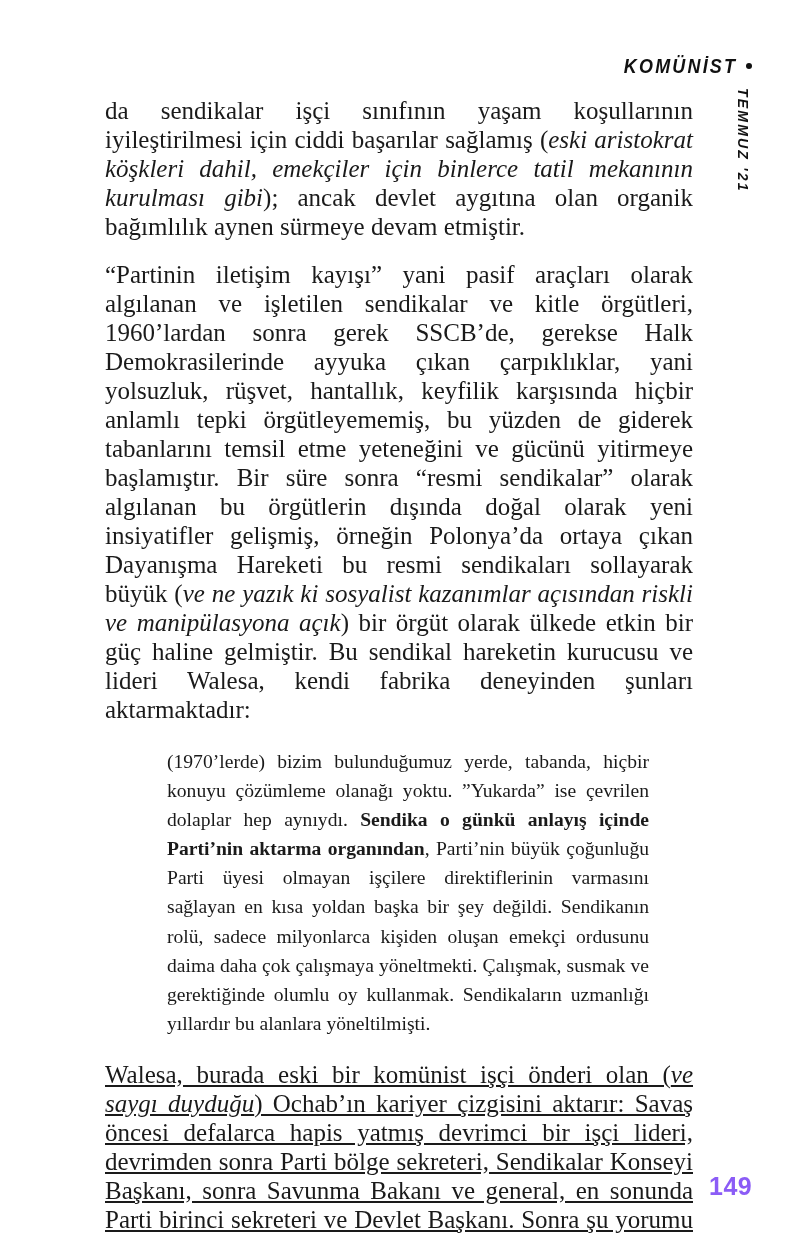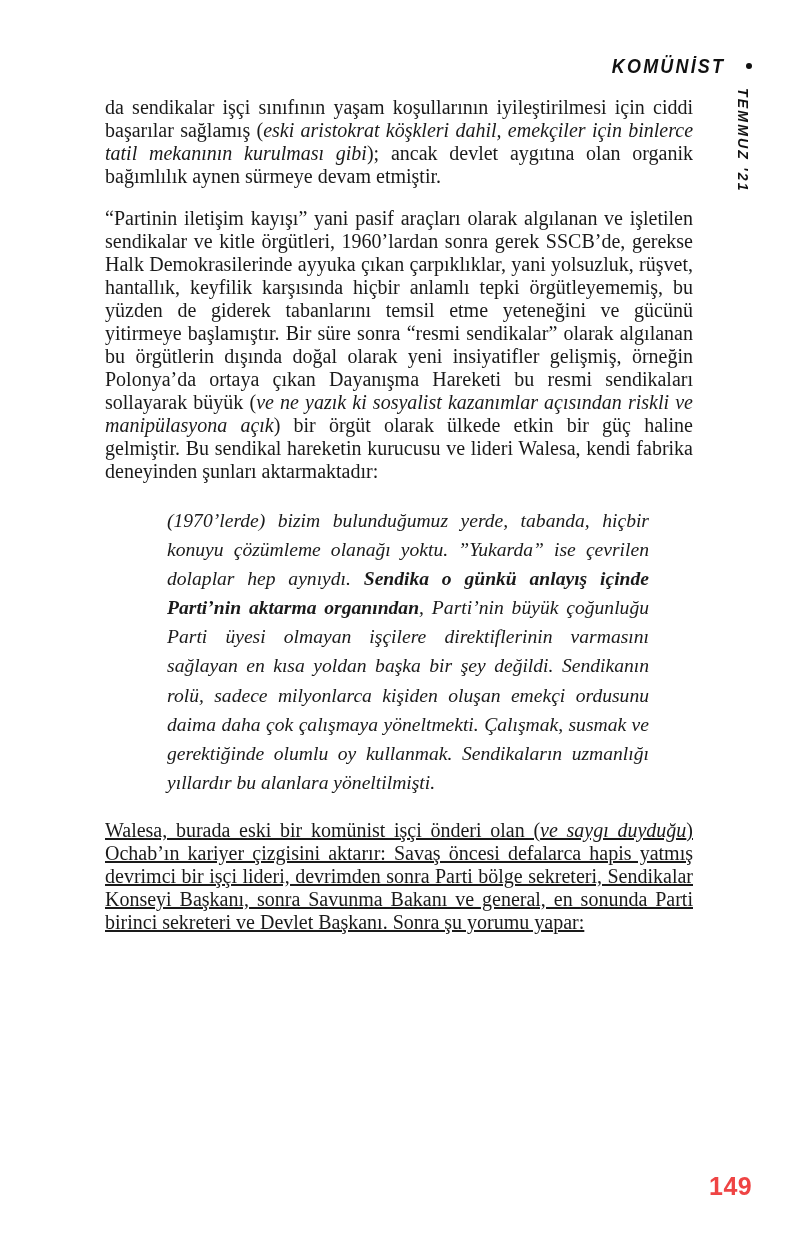--- a/index.html
+++ b/index.html
@@ -19,21 +19,21 @@
     box-sizing: border-box;
   }
 
   
   .running-head {
     position: absolute;
     top: 57px;
     right: 46px;
     display: flex;
     align-items: center;
-    gap: 21px;
+    gap: 9px;
   }
   .running-head-title {
     font-family: "Liberation Sans", "DejaVu Sans", sans-serif;
     font-weight: 700;
     font-style: italic;
     font-size: 19.5px;
     letter-spacing: 2.4px;
     color: #111111;
     line-height: 1;
     white-space: nowrap;
@@ -75,22 +75,22 @@
   
   .text-column {
     position: absolute;
     left: 105px;
     top: 96px;
     width: 588px;
   }
 
   p.body-par {
     margin: 0;
-    font-size: 20px;
-    line-height: 23px;
+    font-size: 25px;
+    line-height: 29px;
     text-align: justify;
     text-justify: inter-word;
     hyphens: manual;
     -webkit-hyphens: manual;
   }
   p.body-par + p.body-par {
     margin-top: 19px;
   }
   p.body-par i, blockquote i {
     font-style: italic;
@@ -99,41 +99,40 @@
   
   blockquote.quote-block {
     margin: 23px 0 0 12px;
     padding: 0;
     width: 482px;
     margin-left: 62px;
     font-size: 19.6px;
     line-height: 29.1px;
     text-align: justify;
     text-justify: inter-word;
-    font-style: italic;
   }
   blockquote.quote-block b {
     font-weight: 700;
   }
 
   .after-quote {
     margin-top: 22px !important;
     text-decoration: underline;
   }
 
   
   .folio {
     position: absolute;
     right: 46px;
     bottom: 42px;
     font-family: "Liberation Sans", "DejaVu Sans", sans-serif;
     font-weight: 700;
     font-size: 25px;
     letter-spacing: 0.4px;
-    color: #ef4444;
+    color: #8b5cf6;
     line-height: 1;
   }
 </style>
 </head>
 <body>
 
 <div class="page">
 
   <div class="running-head">
     <div class="running-head-title">KOMÜNİST</div>

